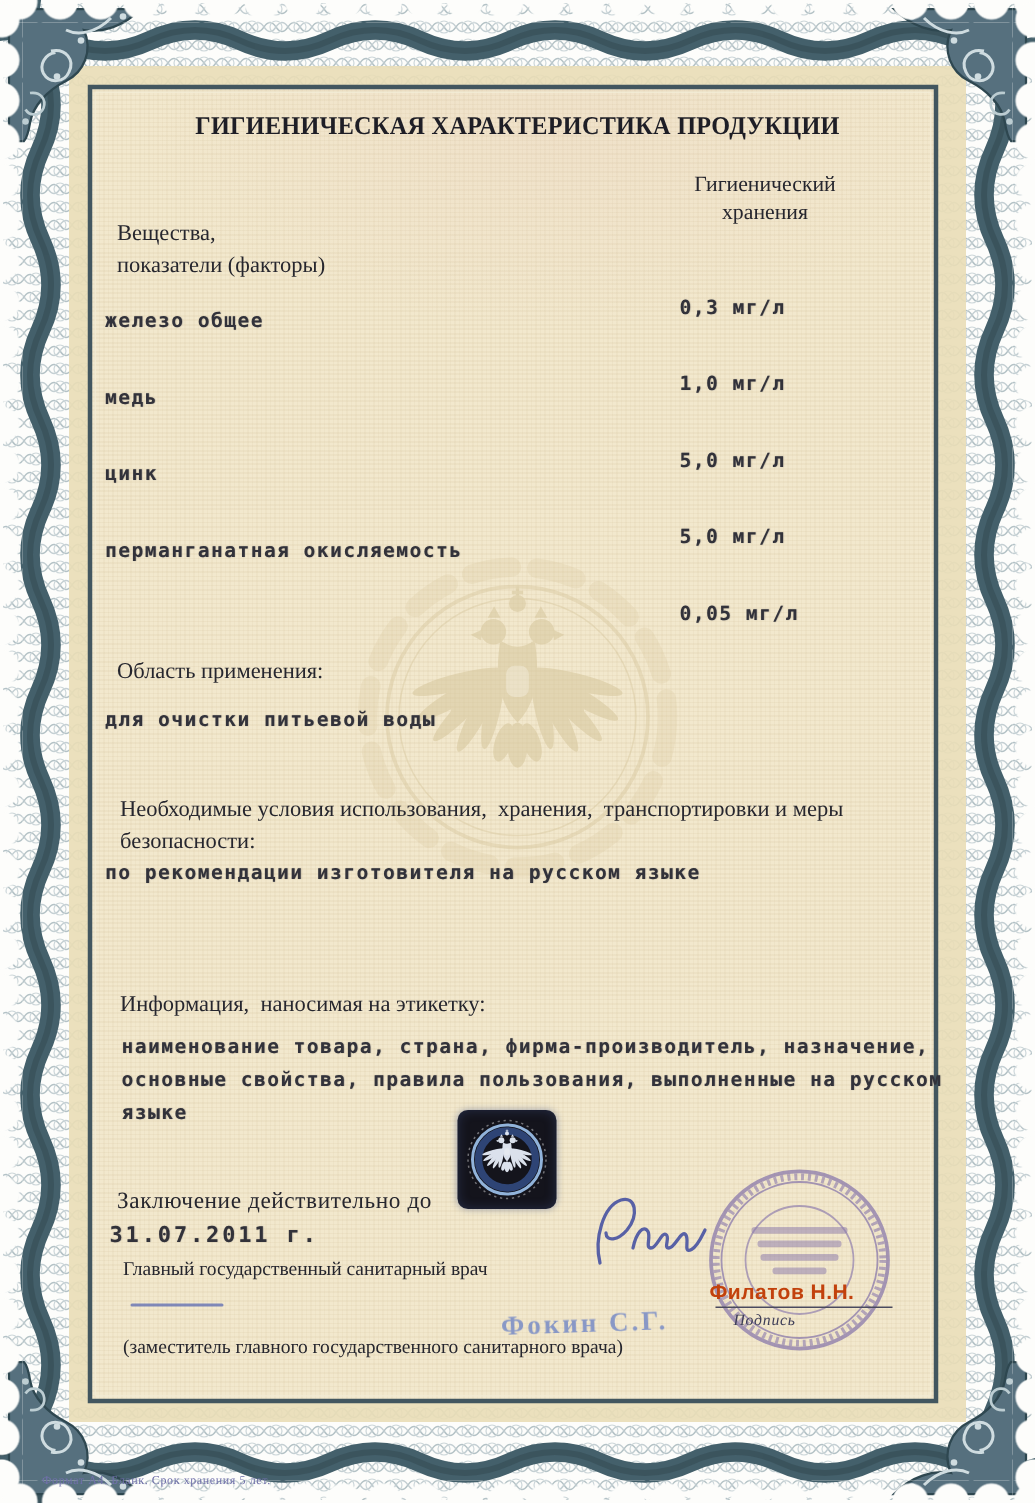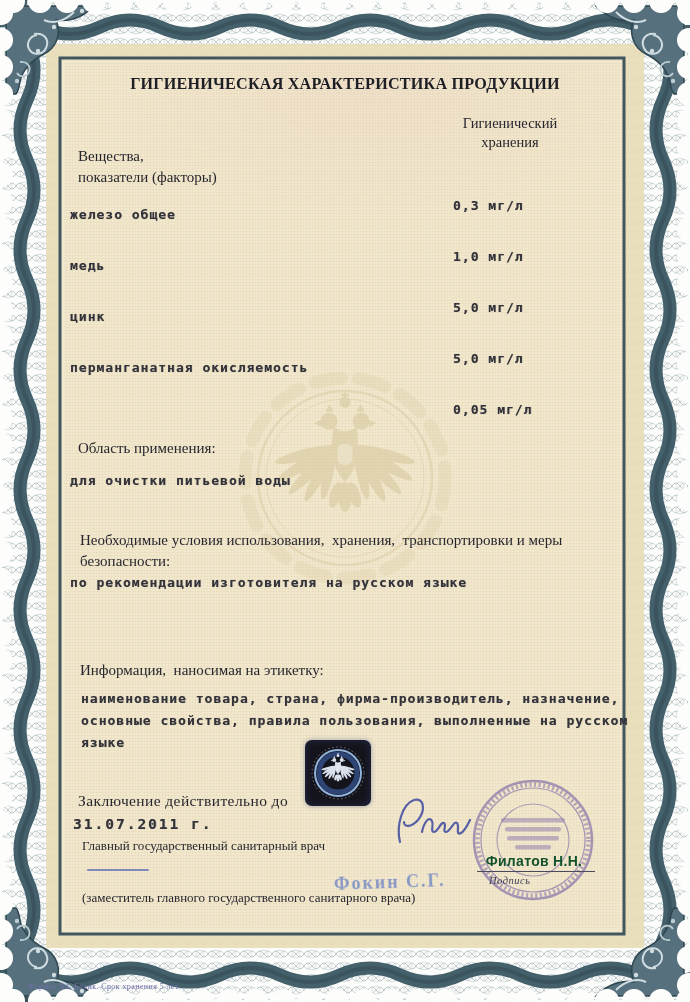--- a/index.html
+++ b/index.html
@@ -56,22 +56,22 @@
   .validity-date{left:73px;top:816px;font-size:14.5px;letter-spacing:2px;}
   .signer1{left:82px;top:838px;font-size:13px;}
   .signer2{left:82px;top:890px;font-size:13px;}
   .blue-underline{left:87px;top:869px;width:62px;height:2px;background:#5a68b2;opacity:.75;border-radius:1px;}
   
   .holo{left:305px;top:740px;width:66px;height:66px;background:#14141c;border-radius:7px;
         box-shadow:0 0 5px rgba(50,70,130,.45), inset 0 0 8px rgba(90,120,200,.25);}
   .holo svg{position:absolute;left:5px;top:5px;}
   
   .round-stamp{left:471px;top:778px;width:124px;height:124px;opacity:.82;filter:blur(.4px);}
-  .stamped-name{left:473px;top:853px;width:122px;text-align:center;
-      font-family:"Liberation Sans", sans-serif;font-weight:700;font-size:14px;color:#14532d;
+  .stamped-name{left:473px;top:853px;width:122px;text-align:left;
+      font-family:"Liberation Sans", sans-serif;font-weight:700;font-size:14px;color:#c2410c;
       letter-spacing:.3px;}
   .sig-line{left:477px;top:871px;width:118px;height:1px;background:#4a4a5e;}
   .sig-caption{left:489px;top:875px;font-style:italic;font-size:10.5px;color:#3e3e58;letter-spacing:.5px;}
   .name-stamp{left:334px;top:872px;font-size:18px;font-weight:700;color:#7e90c6;
       letter-spacing:2px;transform:rotate(-2deg);opacity:.9;filter:blur(.3px);}
   .signature{left:392px;top:792px;}
   .footer-note{left:28px;top:982px;font-size:8px;color:#7070aa;letter-spacing:.4px;z-index:6;}
 </style>
 </head>
 <body>

